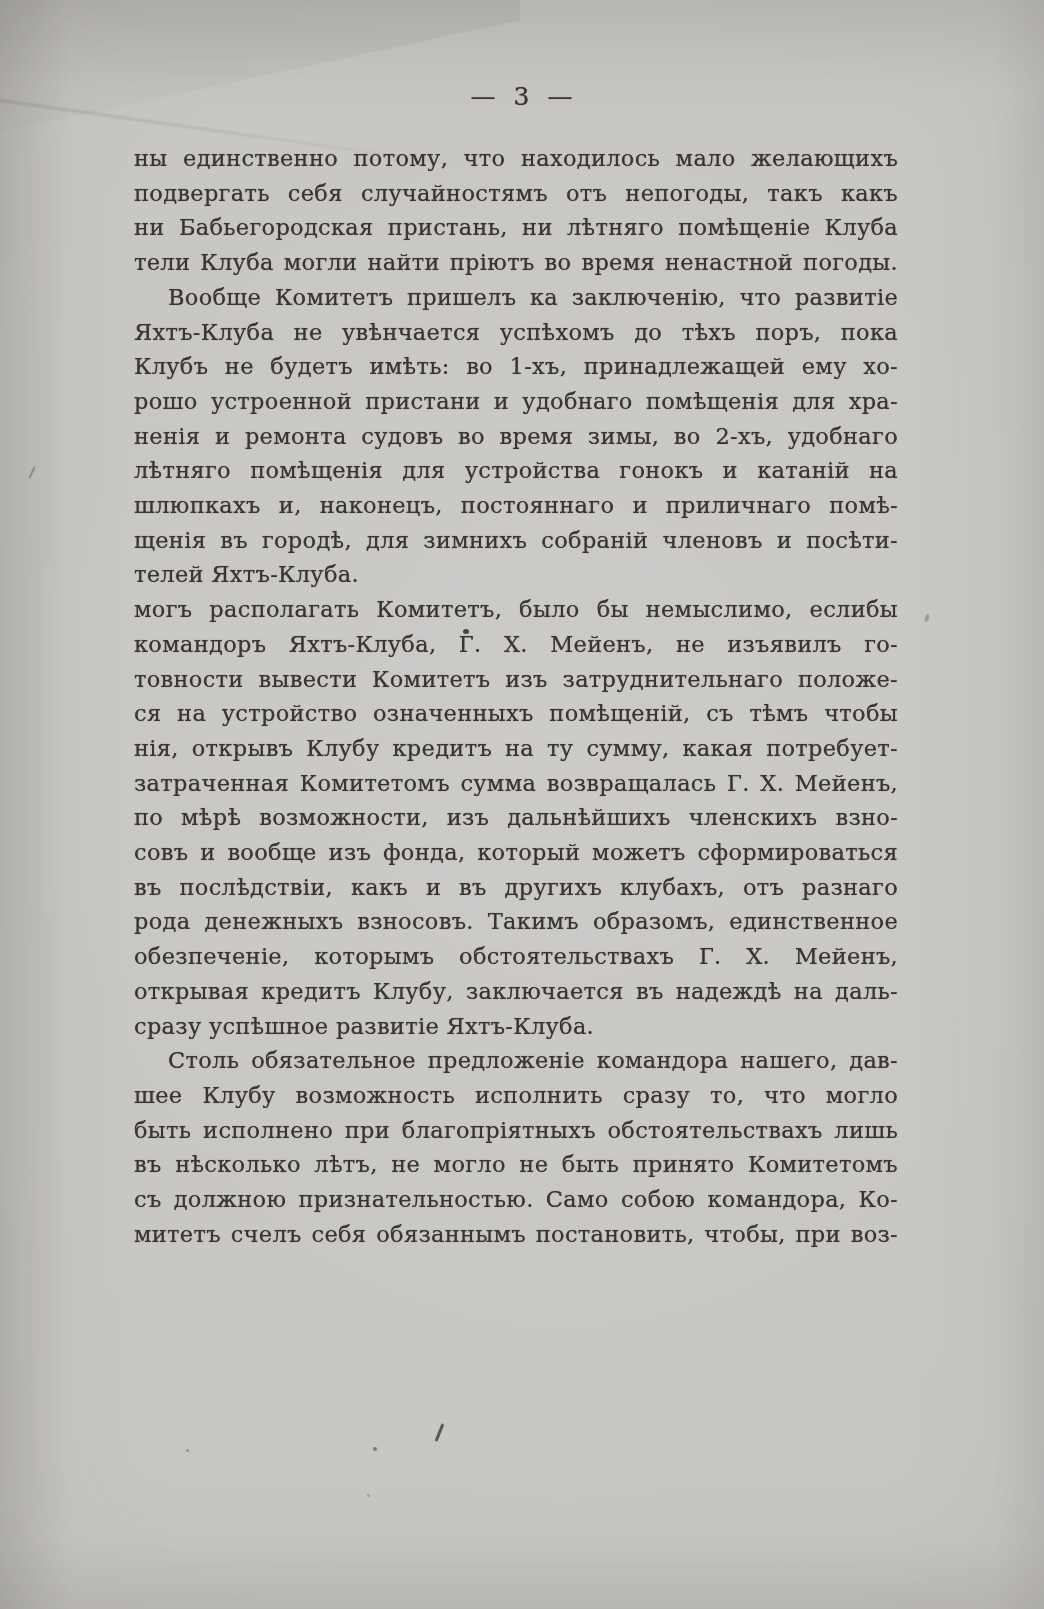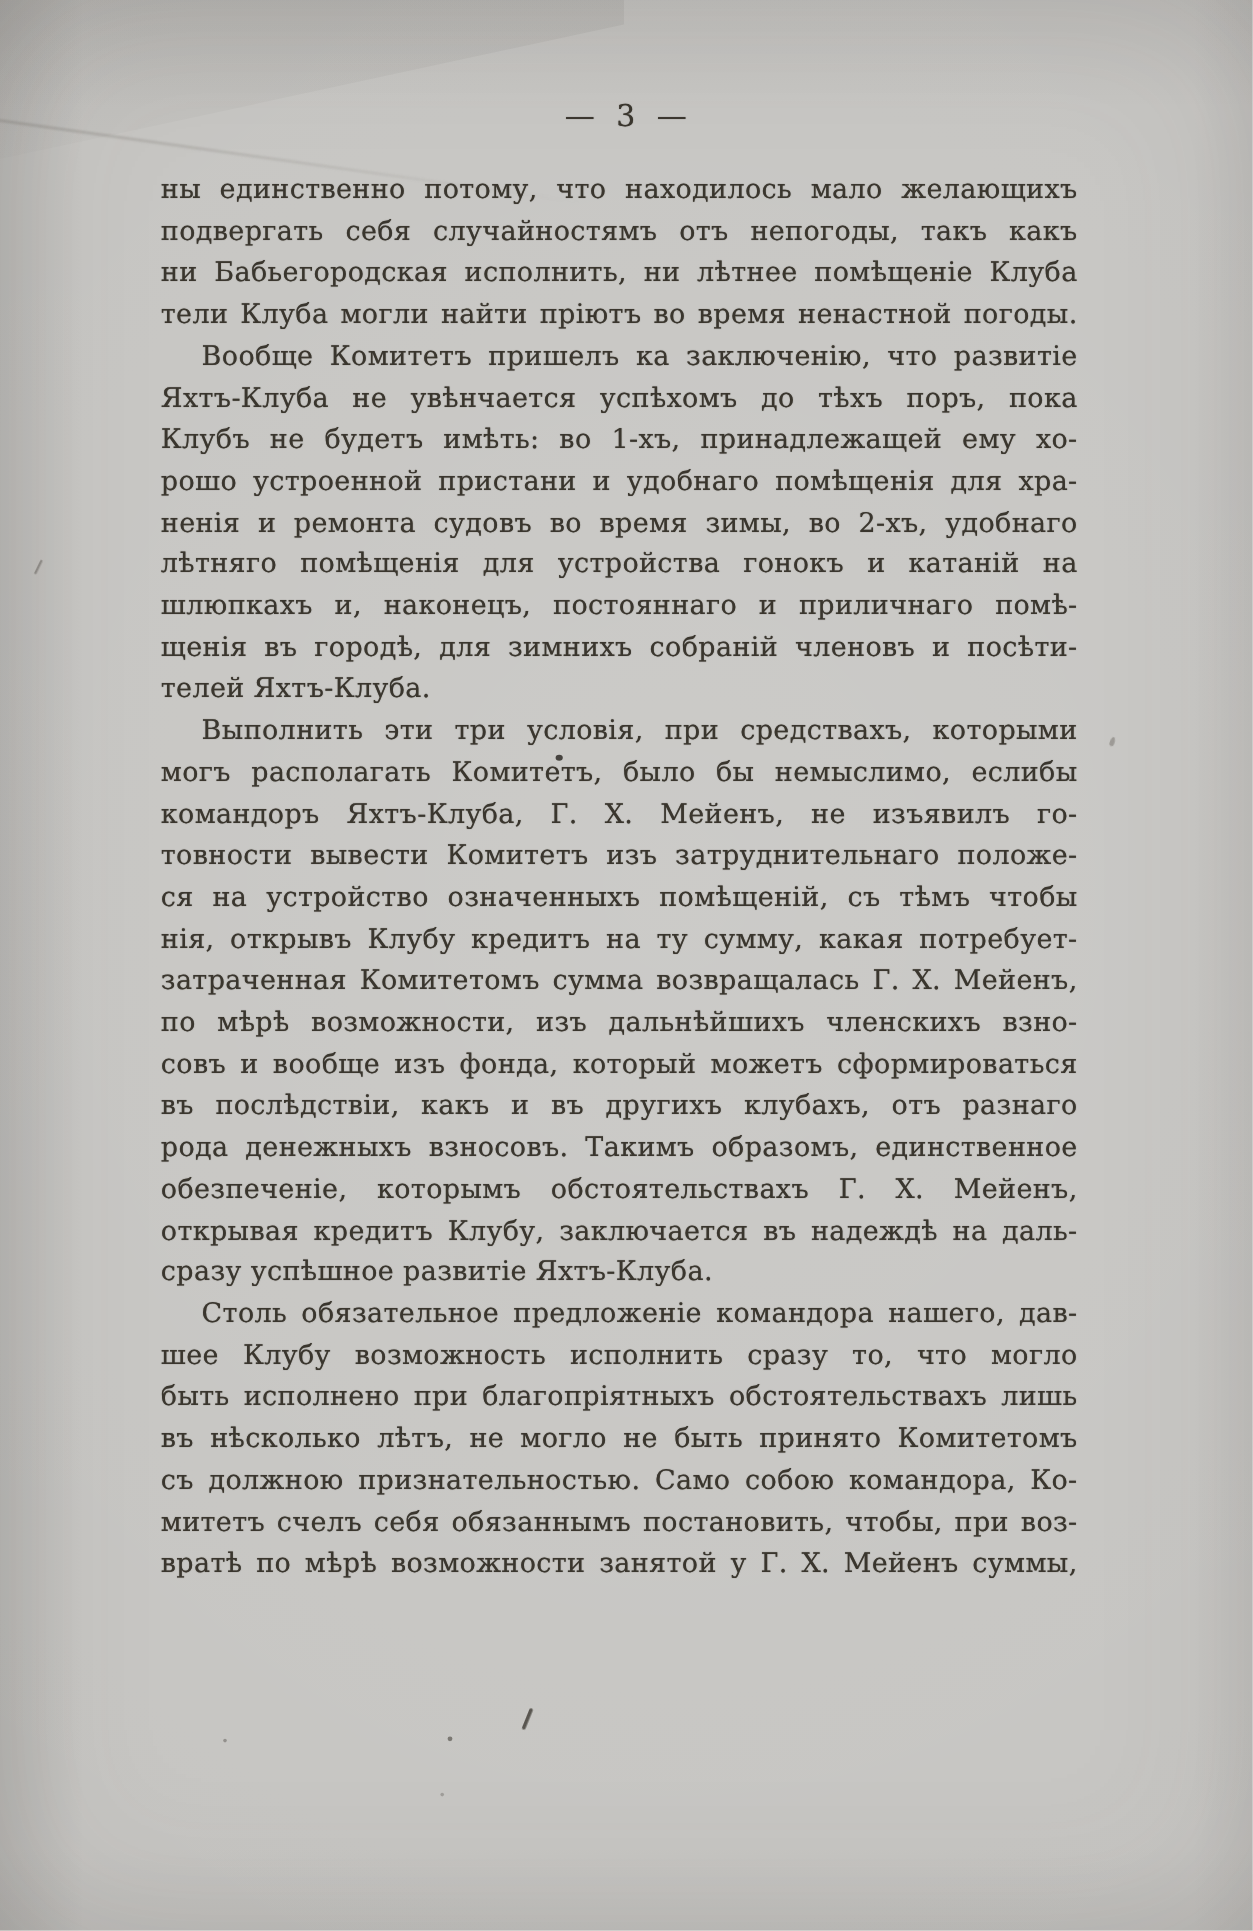--- a/index.html
+++ b/index.html
@@ -114,36 +114,35 @@
   <div class="paper-texture"></div>
   <div class="crease-shade"></div>
   <div class="crease"></div>
 
   <div class="page-number">— 3 —</div>
 
   <div class="body-text">
       <div class="para">
         <div class="line first">ны единственно потому, что находилось мало желающихъ</div>
         <div class="line">подвергать себя случайностямъ отъ непогоды, такъ какъ</div>
-        <div class="line">ни Бабьегородская исполнить, ни лѣтнее помѣщеніе Клуба</div>
+        <div class="line">ни Бабьегородская пристань, ни лѣтняго помѣщеніе Клуба</div>
         <div class="line">тели Клуба могли найти пріютъ во время ненастной погоды.</div>
       </div>
       <div class="para indent">
         <div class="line first">Вообще Комитетъ пришелъ ка заключенію, что развитіе</div>
         <div class="line">Яхтъ-Клуба не увѣнчается успѣхомъ до тѣхъ поръ, пока</div>
         <div class="line">Клубъ не будетъ имѣть: во 1-хъ, принадлежащей ему хо-</div>
         <div class="line">рошо устроенной пристани и удобнаго помѣщенія для хра-</div>
         <div class="line">ненія и ремонта судовъ во время зимы, во 2-хъ, удобнаго</div>
         <div class="line">лѣтняго помѣщенія для устройства гонокъ и катаній на</div>
         <div class="line">шлюпкахъ и, наконецъ, постояннаго и приличнаго помѣ-</div>
         <div class="line">щенія въ городѣ, для зимнихъ собраній членовъ и посѣти-</div>
         <div class="line ragged">телей Яхтъ-Клуба.</div>
       </div>
       <div class="para indent">
-        <div class="line first">Выполнить эти три условія, при средствахъ, которыми</div>
         <div class="line">могъ располагать Комитетъ, было бы немыслимо, еслибы</div>
         <div class="line">командоръ Яхтъ-Клуба, Г. Х. Мейенъ, не изъявилъ го-</div>
         <div class="line">товности вывести Комитетъ изъ затруднительнаго положе-</div>
         <div class="line">ся на устройство означенныхъ помѣщеній, съ тѣмъ чтобы</div>
         <div class="line">нія, открывъ Клубу кредитъ на ту сумму, какая потребует-</div>
         <div class="line">затраченная Комитетомъ сумма возвращалась Г. Х. Мейенъ,</div>
         <div class="line">по мѣрѣ возможности, изъ дальнѣйшихъ членскихъ взно-</div>
         <div class="line">совъ и вообще изъ фонда, который можетъ сформироваться</div>
         <div class="line">въ послѣдствіи, какъ и въ другихъ клубахъ, отъ разнаго</div>
         <div class="line">рода денежныхъ взносовъ. Такимъ образомъ, единственное</div>
@@ -151,21 +150,20 @@
         <div class="line">открывая кредитъ Клубу, заключается въ надеждѣ на даль-</div>
         <div class="line ragged">сразу успѣшное развитіе Яхтъ-Клуба.</div>
       </div>
       <div class="para indent">
         <div class="line first">Столь обязательное предложеніе командора нашего, дав-</div>
         <div class="line">шее Клубу возможность исполнить сразу то, что могло</div>
         <div class="line">быть исполнено при благопріятныхъ обстоятельствахъ лишь</div>
         <div class="line">въ нѣсколько лѣтъ, не могло не быть принято Комитетомъ</div>
         <div class="line">съ должною признательностью. Само собою командора, Ко-</div>
         <div class="line">митетъ счелъ себя обязаннымъ постановить, чтобы, при воз-</div>
-        <div class="line">вратѣ по мѣрѣ возможности занятой у Г. Х. Мейенъ суммы,</div>
       </div>
     </div>
 
   <div class="mark ink-blot"></div>
   <div class="mark slash-mark"></div>
   <div class="mark dot-mark"></div>
   <div class="mark edge-scratch"></div>
   <div class="mark comma-mark"></div>
   <div class="mark speck-a"></div>
   <div class="mark speck-b"></div>

